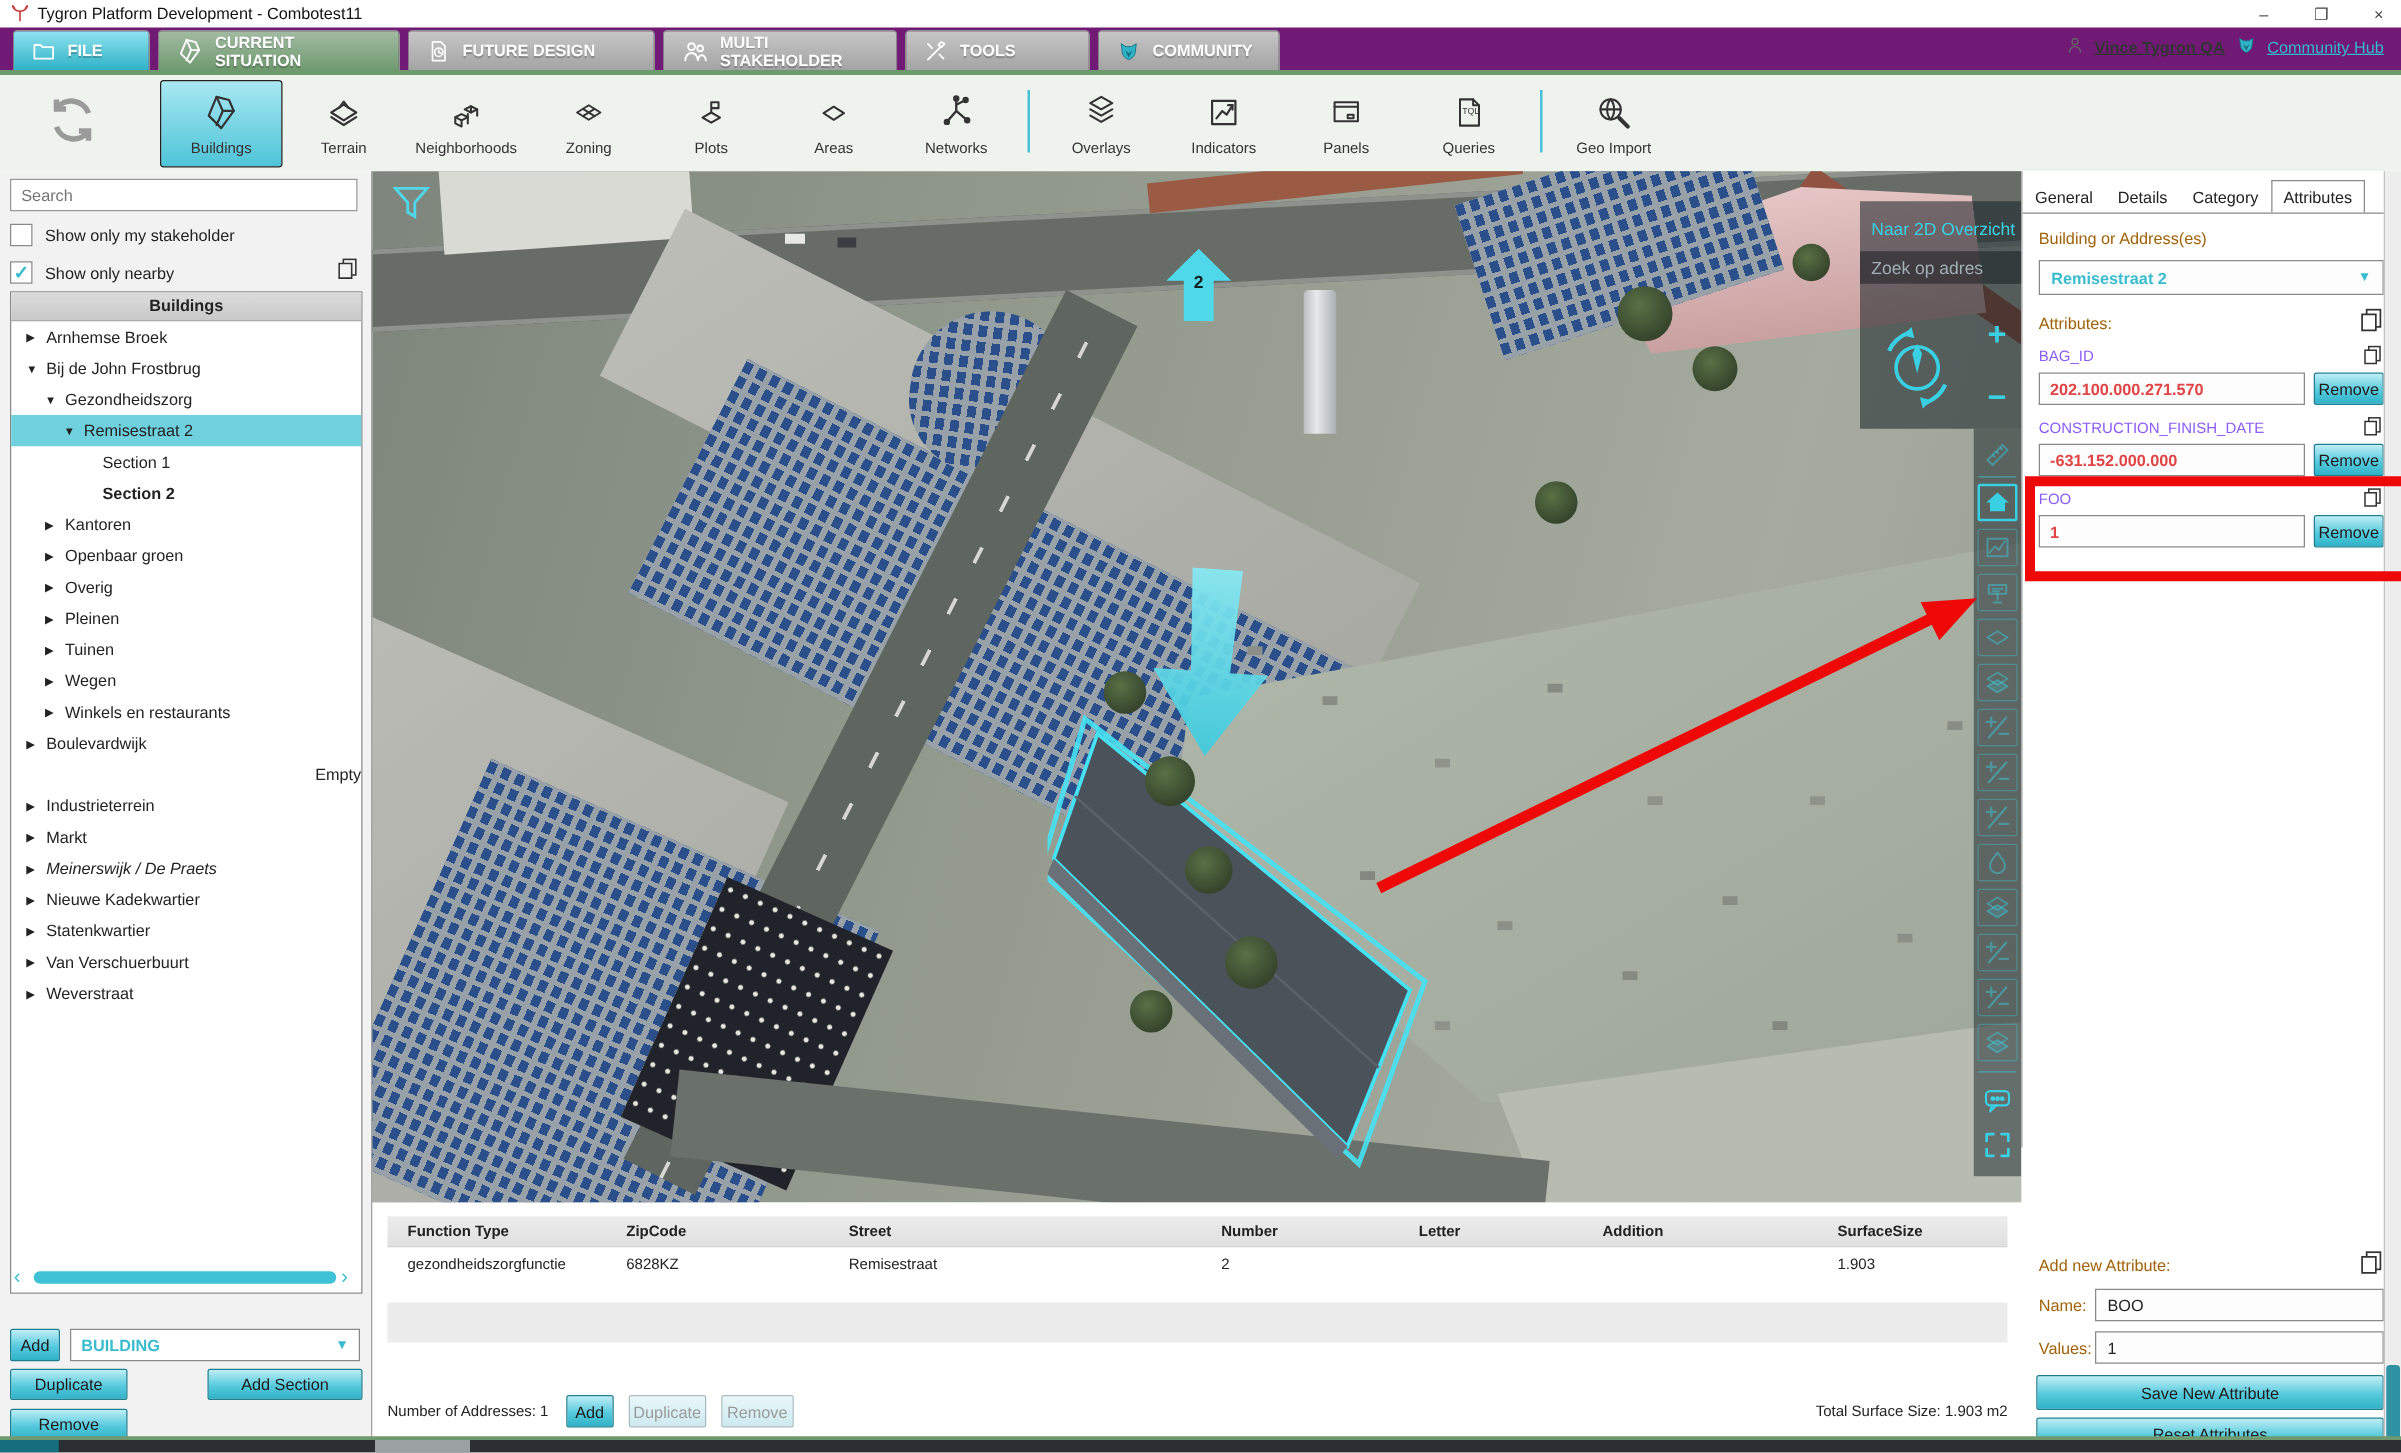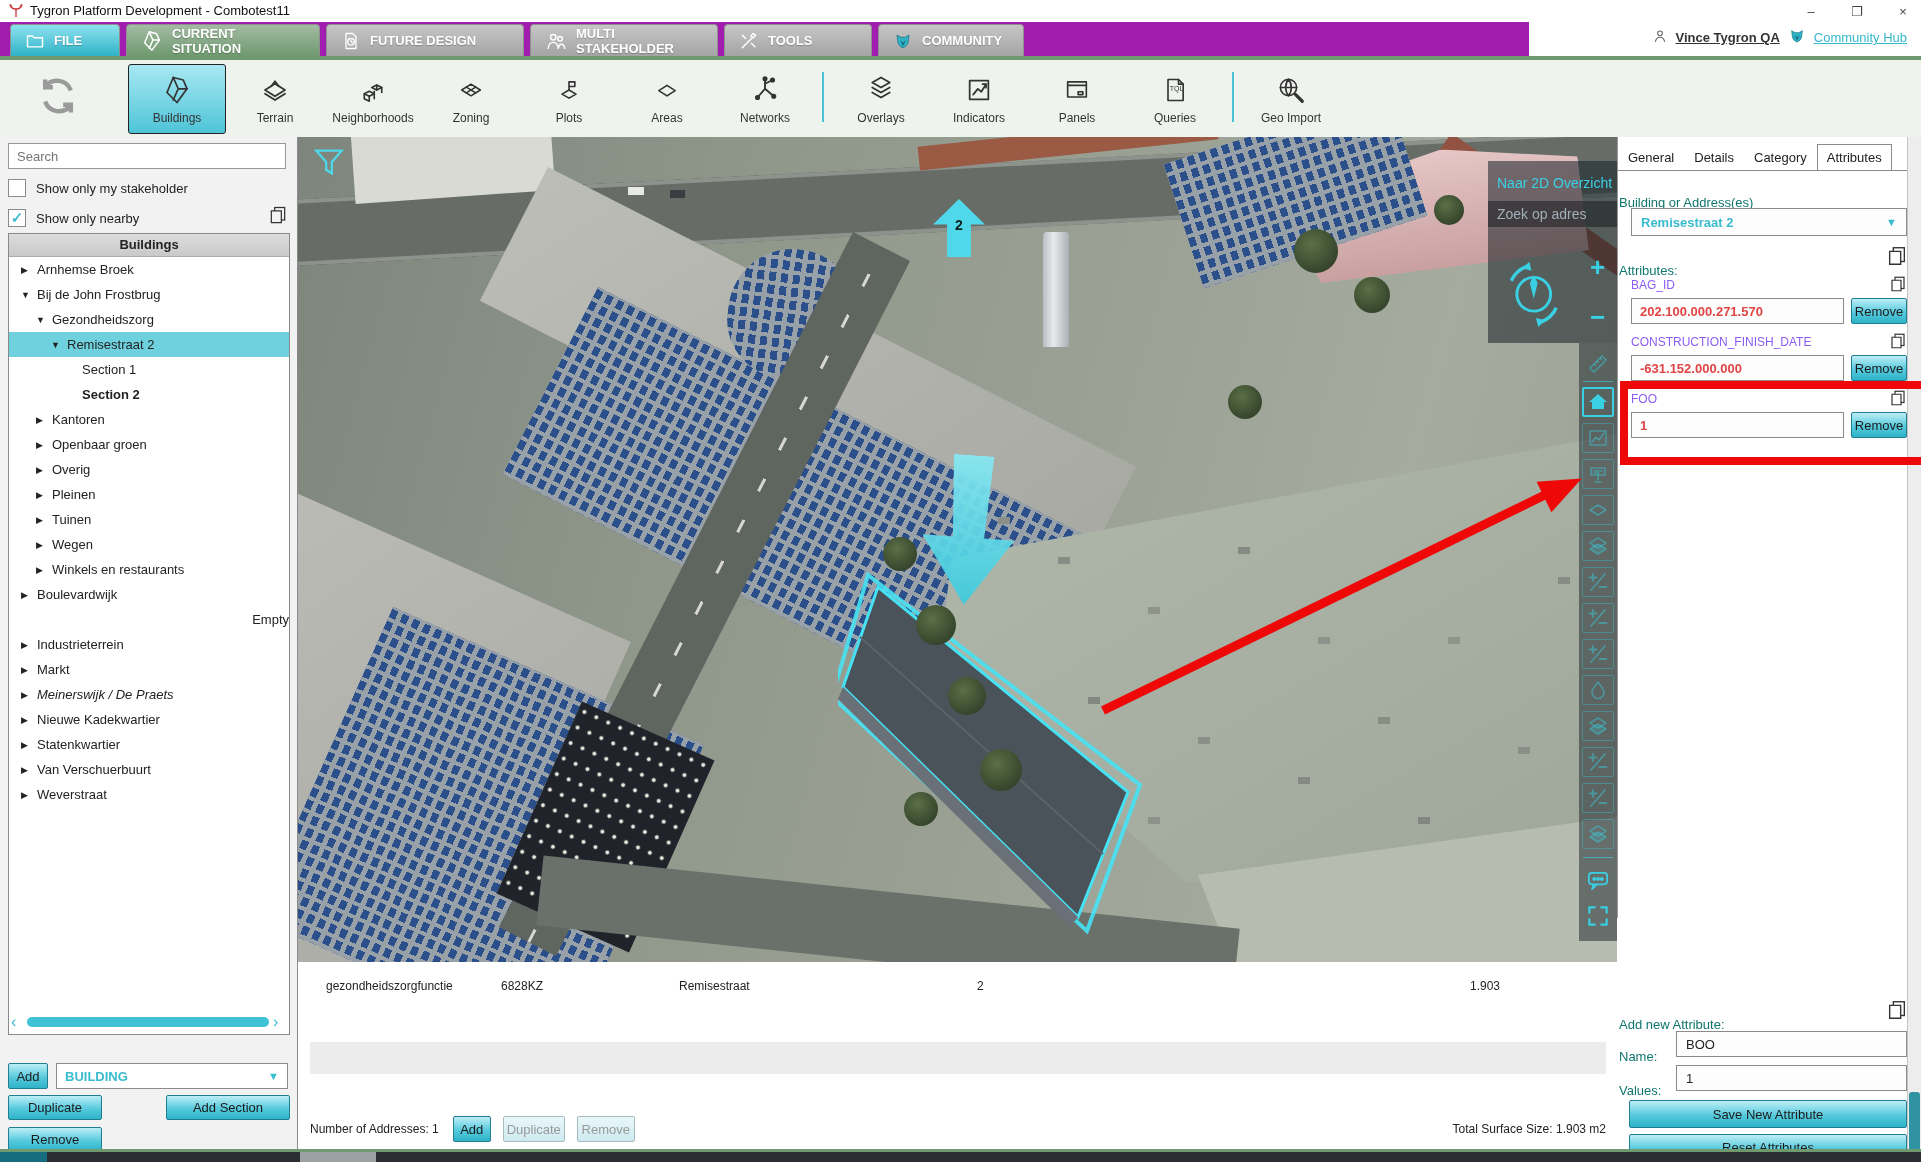--- a/index.html
+++ b/index.html
@@ -5,21 +5,21 @@
   html,body{margin:0;padding:0;background:#888;}
   #app{position:relative;width:1921px;height:1162px;background:#fff;overflow:hidden;
        font-family:"Liberation Sans",sans-serif;color:#222;font-size:13px;}
   .abs{position:absolute;}
   
   #titlebar{position:absolute;left:0;top:0;width:1921px;height:22px;background:#fff;}
   #title-text{position:absolute;left:30px;top:3px;font-size:13px;color:#111;}
   #win-controls{position:absolute;right:8px;top:0;height:22px;display:flex;gap:26px;align-items:center;color:#444;font-size:13px;}
   #win-controls span{cursor:default;width:20px;text-align:center;}
   
-  #tabbar{position:absolute;left:0;top:22px;width:1529px;height:34px;background:#a21caf;}
+  #tabbar{position:absolute;left:0;top:22px;width:1921px;height:34px;background:#701a75;}
   #tabbar .tab{position:absolute;top:2px;height:32px;border-radius:4px 4px 0 0;display:flex;align-items:center;
       gap:9px;padding:0 14px;box-sizing:border-box;border:1px solid #8f8f8f;border-bottom:none;
       font-weight:bold;font-size:13px;color:#fff;text-shadow:0 1px 1px rgba(0,0,0,.25);cursor:pointer;}
   .tab.gray{background:linear-gradient(#c6c6c6,#a4a4a4);}
   .tab.cyan{background:linear-gradient(#8ee2ee,#2fb2c8);border-color:#2a8a9a;}
   .tab.green{background:linear-gradient(#a3bba3,#6f9a6f);border-color:#5d8a5d;}
   #green-line{position:absolute;left:0;top:56px;width:1921px;height:4px;background:#6f9a6f;}
   .tab svg{display:block;}
   #user-area{position:absolute;right:14px;top:28px;display:flex;align-items:center;gap:8px;font-size:13px;}
   #user-name{font-weight:bold;color:#333;text-decoration:underline;cursor:pointer;}
@@ -101,21 +101,21 @@
   #bp-add{width:38px;height:26px;margin-left:14px;}
   #bp-dup{width:62px;height:26px;margin-left:12px;}
   #bp-rem{width:58px;height:26px;margin-left:12px;}
   #bp-total{margin-left:auto;}
   
   #right-panel{position:absolute;left:1617px;top:137px;width:304px;height:781px;background:#fff;border-left:1px solid #999;box-sizing:border-box;}
   #rp-tabs{position:absolute;left:0;top:7px;width:290px;height:26px;display:flex;align-items:flex-end;}
   #rp-tabs .rp-tab{font-size:13px;color:#222;padding:5px 9px;cursor:pointer;border:1px solid transparent;border-bottom:none;}
   #rp-tabs .rp-tab.active{border-color:#8a8a8a;background:#fff;font-weight:normal;}
   #rp-tabline{position:absolute;left:0;top:33px;width:290px;height:1px;background:#8a8a8a;}
-  .rp-label{position:absolute;left:1px;font-size:13px;color:#0f766e;margin-top:12px;}
+  .rp-label{position:absolute;left:13px;font-size:13px;color:#a16207;}
   #rp-building-dd{position:absolute;left:13px;top:71px;width:276px;height:28px;border:1px solid #8a8a8a;background:#fdfdfd;
       box-sizing:border-box;display:flex;align-items:center;justify-content:space-between;padding:0 9px;cursor:pointer;}
   #rp-building-dd .val{color:#3abccf;font-weight:bold;}
   .clip-ico{position:absolute;color:#333;cursor:pointer;}
   .attr-name{position:absolute;left:13px;font-size:12px;color:#8b5cf6;}
   .attr-input{position:absolute;left:13px;width:213px;height:26px;border:1px solid #8a8a8a;background:#fdfdfd;
       box-sizing:border-box;display:flex;align-items:center;padding:0 8px;font-weight:bold;color:#e04444;font-size:13px;}
   .attr-remove{position:absolute;left:233px;width:56px;height:26px;}
   #red-box{position:absolute;left:1620px;top:381px;width:312px;height:84px;border:8px solid #ee0808;box-sizing:border-box;z-index:60;pointer-events:none;}
   #red-arrow-line{position:absolute;left:1103px;top:706px;width:496px;height:9px;background:#ee0808;
@@ -650,20 +650,29 @@
         <span class="strip-ico bright noborder" style="top: 558px;">
           <svg width="26" height="26" viewBox="0 0 24 24" fill="none" stroke="currentColor" stroke-width="2" stroke-linejoin="round" stroke-linecap="round">
             <path d="M4 9V4h5M15 4h5v5M20 15v5h-5M9 20H4v-5"></path>
           </svg>
         </span>
       </div>
   </div>
 
   <div id="bottom-panel">
     <div id="addr-table">
+      <div id="addr-head" style="position: relative;">
+          <span style="position: absolute; left: 16px;">Function Type</span>
+          <span style="position: absolute; left: 191px;">ZipCode</span>
+          <span style="position: absolute; left: 369px;">Street</span>
+          <span style="position: absolute; left: 667px;">Number</span>
+          <span style="position: absolute; left: 825px;">Letter</span>
+          <span style="position: absolute; left: 972px;">Addition</span>
+          <span style="position: absolute; left: 1160px;">SurfaceSize</span>
+        </div>
       <div id="addr-rows">
           <div class="addr-row" style="position: relative;">
             <span style="position: absolute; left: 16px;">gezondheidszorgfunctie</span>
             <span style="position: absolute; left: 191px;">6828KZ</span>
             <span style="position: absolute; left: 369px;">Remisestraat</span>
             <span style="position: absolute; left: 667px;">2</span>
             <span style="position: absolute; left: 825px;"></span>
             <span style="position: absolute; left: 972px;"></span>
             <span style="position: absolute; left: 1160px;">1.903</span>
           </div>

